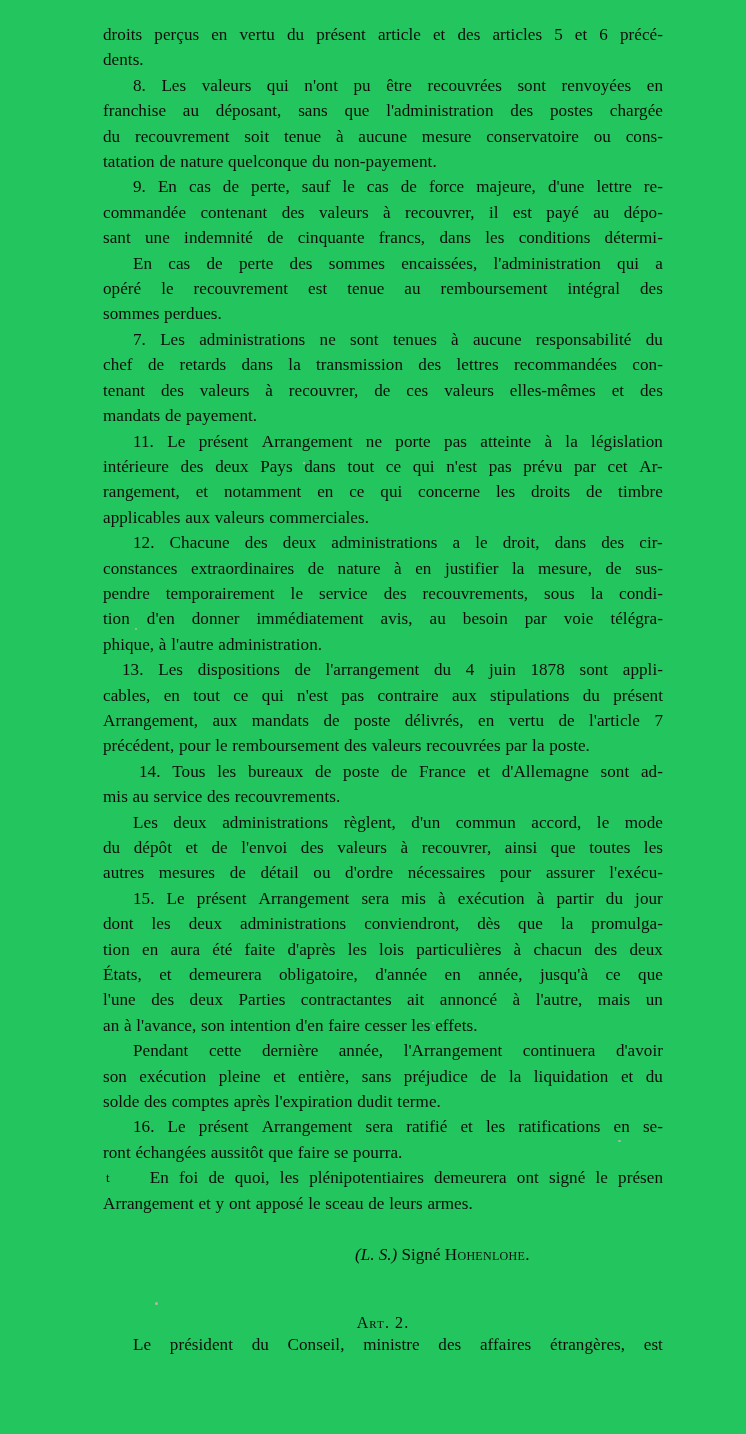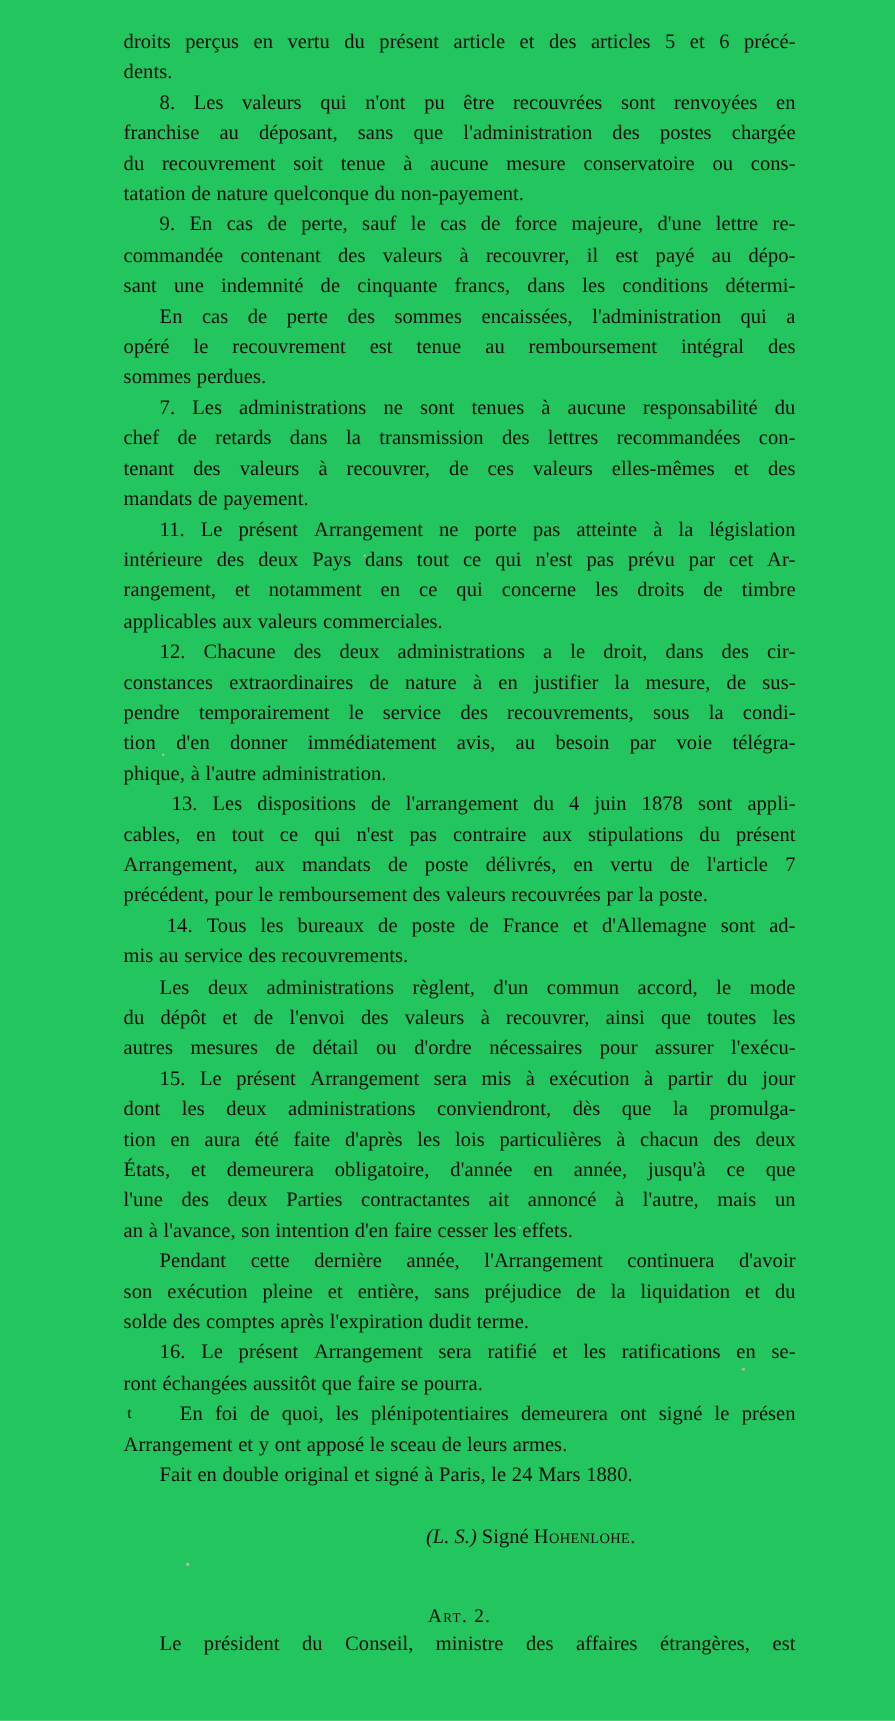--- a/index.html
+++ b/index.html
@@ -365,21 +365,21 @@
           <span>besoin</span>
           <span>par</span>
           <span>voie</span>
           <span>télégra-</span>
         </span>
       <span class="ln"><span>phique, à l'autre administration.</span></span>
     </p>
 
     <p class="body">
       <span class="ln j">
-          <span style="margin-left: 40px;">13.</span>
+          <span style="margin-left: 19px;">13.</span>
           <span>Les</span>
           <span>dispositions</span>
           <span>de</span>
           <span>l'arrangement</span>
           <span>du</span>
           <span>4</span>
           <span>juin</span>
           <span>1878</span>
           <span>sont</span>
           <span>appli-</span>
@@ -597,23 +597,20 @@
           <span>plénipotentiaires</span>
           <span>demeurera</span>
           <span>ont</span>
           <span>signé</span>
           <span>le</span>
           <span>présen</span>
         </span>
       <span class="ln"><span>Arrangement et y ont apposé le sceau de leurs armes.</span></span>
     </p>
 
-    <p class="body">
-      <span class="ln ind"><span class="onum">Fait en double original et signé à Paris, le 24 Mars 1880.</span></span>
-    </p>
 
     <div class="sig-block">
       <div class="sig-line">
         <span class="ital">(L. S.)</span>
         <span>Signé</span>
         <span class="sc">Hohenlohe.</span>
       </div>
     </div>
 
     <div class="art-head">Art. 2.</div>

